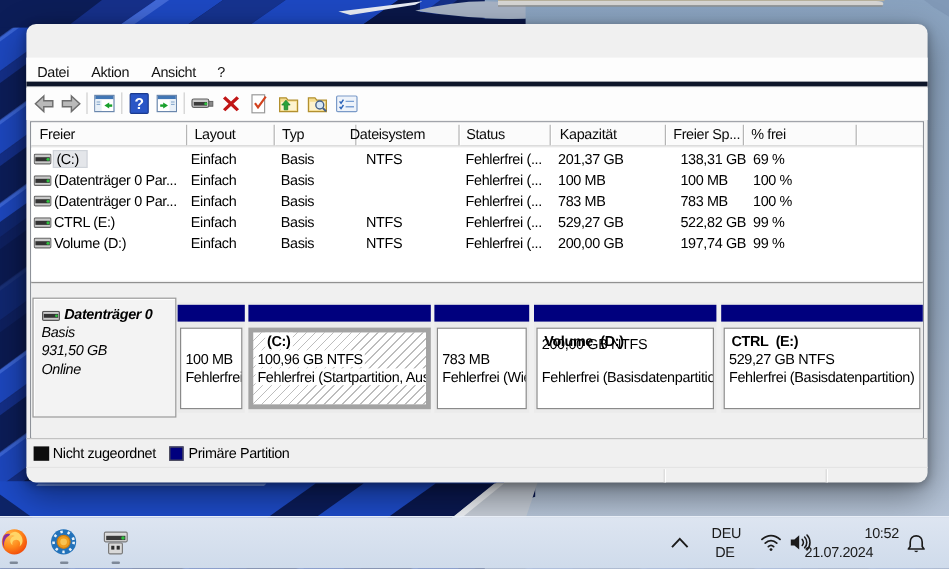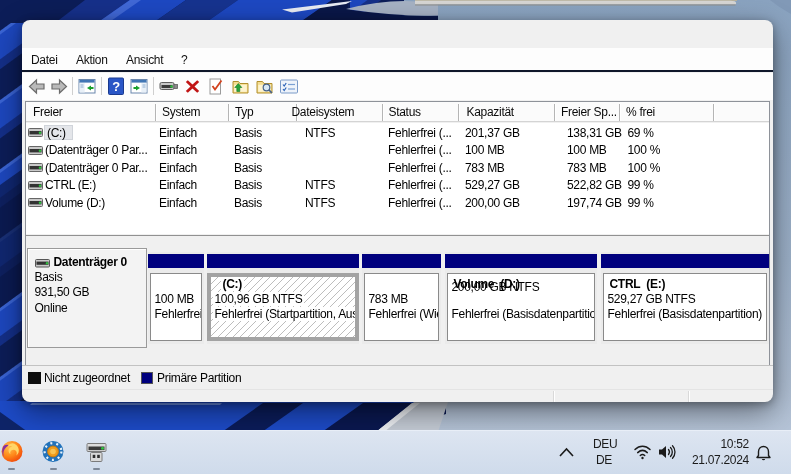--- a/index.html
+++ b/index.html
@@ -7,34 +7,34 @@
   body { position:relative; background:#0b1a4e; }
   .abs { position:absolute; }
   #win {
     position:absolute; left:22px; top:20px; width:751px; height:382px;
     background:#f0f0f0; border-radius:8px;
     box-shadow:0 10px 30px rgba(0,0,0,0.45), 0 2px 8px rgba(0,0,0,0.3);
     font-size:12px; letter-spacing:-0.3px; color:#000;
   }
   #titlebar { position:absolute; left:0; top:0; width:100%; height:28px; background:#f1f1f1; border-radius:8px 8px 0 0; }
   #title-txt { position:absolute; left:29px; top:8px; color:#2f2f2f; font-size:12px; }
-  #menubar { position:absolute; left:0; top:28px; width:100%; height:24px; background:#fdfdfd; border-bottom:2px solid #0f172a; }
+  #menubar { position:absolute; left:0; top:28px; width:100%; height:24px; background:#fdfdfd; border-bottom:4px solid #0f172a; }
   .mi { position:absolute; top:5px; font-size:12px; color:#111; }
   #toolbar { position:absolute; left:0; top:53px; width:100%; height:27px; background:#fdfdfd; }
   .tsep { position:absolute; top:4px; width:1px; height:18px; background:#cfcfcf; }
   .tico { position:absolute; top:4px; }
   #frame { position:absolute; left:2.5px; top:80.5px; width:745px; height:264px; border:1px solid #8e9299; background:#f0f0f0; }
   #lvhead { position:absolute; left:0; top:0; width:100%; height:20.5px; background:#fbfbfb; border-bottom:1px solid #d4d4d4; }
   .hsep { position:absolute; top:2px; width:1px; height:17px; background:#b5b5b5; box-shadow:1px 0 0 #fff; }
   .hlbl { position:absolute; top:3px; color:#0a0a0a; }
   #lvbody { position:absolute; left:0; top:21.5px; width:100%; height:111px; background:#fff; }
   .row { position:absolute; left:0; width:100%; height:17px; }
   .cell { position:absolute; top:1px; white-space:nowrap; }
   #diskpane { position:absolute; left:0; top:133.5px; width:100%; height:130.5px; background:#f0f0f0; border-top:1px solid #919191; }
-  #diskbox { position:absolute; left:1.5px; top:12px; width:119.5px; height:100px; background:#f3f3f3; border:1px solid #9a9a9a; box-shadow:1px 1px 0 #fff inset; }
+  #diskbox { position:absolute; left:1.5px; top:12px; width:119.5px; height:100px; background:#f3f3f3; border:1px solid #9a9a9a; box-shadow:1px 1px 0 #fff inset;font-style:italic; }
   .part { position:absolute; top:15.5px; height:92.5px; background:#ebebeb; }
   .pbar { position:absolute; left:0; top:2.5px; width:100%; height:13.5px; background:#00007e; }
   .pbody { position:absolute; left:2px; right:2px; top:21px; bottom:3.5px; background:#fff; border:1px solid #8a8a8a; overflow:hidden; }
   .pbody.sel { left:0; right:0; border:4px solid #a3a3a3;
      background:repeating-linear-gradient(135deg,#fff 0 4.4px,#bdbdbd 4.4px 5.3px); }
   .pl { position:absolute; white-space:nowrap; }
   #legend { position:absolute; left:0; top:345px; width:100%; height:23.5px; border-top:1px solid #c2c2c2; }
   .lsq { position:absolute; top:5.5px; width:12.5px; height:12.5px; }
   #statusbar { position:absolute; left:0; top:368.5px; width:100%; height:13.5px; border-top:1px solid #e4e4e4; }
   .ssep { position:absolute; top:1.5px; width:1px; height:11px; background:#d9d9d9; box-shadow:1px 0 0 #fff; }
@@ -158,21 +158,21 @@
       <path d="M4,7.5 L5.2,9 L7.2,6" fill="none" stroke="#2a62b8" stroke-width="1.2"></path>
       <line x1="9" y1="7.5" x2="16" y2="7.5" stroke="#7aa0d4" stroke-width="1.2"></line>
       <path d="M4,12 L5.2,13.5 L7.2,10.5" fill="none" stroke="#2a62b8" stroke-width="1.2"></path>
       <line x1="9" y1="12" x2="16" y2="12" stroke="#7aa0d4" stroke-width="1.2"></line>
     </svg>
   </div>
   <div id="frame">
     <div id="lvhead">
       <span class="hlbl" style="left:7.5px">Freier</span>
       <div class="hsep" style="left:129px"></div>
-        <span class="hlbl" style="left:136.5px">System</span>
+        <span class="hlbl" style="left:136.5px">Layout</span>
       <div class="hsep" style="left:202.5px"></div>
         <span class="hlbl" style="left:209.5px">Typ</span>
       <div class="hsep" style="left:270.5px"></div>
         <span class="hlbl" style="left:266px">Dateisystem</span>
       <div class="hsep" style="left:356.5px"></div>
         <span class="hlbl" style="left:363px">Status</span>
       <div class="hsep" style="left:432px"></div>
         <span class="hlbl" style="left:441px">Kapazität</span>
       <div class="hsep" style="left:528.5px"></div>
         <span class="hlbl" style="left:535.5px">Freier Sp...</span>
@@ -365,18 +365,18 @@
   </svg>
   <svg class="tbi" style="left:657px;top:13.5px" width="19" height="16" viewBox="0 0 19 16">
     <path d="M2,5.5 L5,5.5 L9,2 L9,14 L5,10.5 L2,10.5 Z" fill="#1b1b1b"></path>
     <g fill="none" stroke="#1b1b1b" stroke-width="1.3" stroke-linecap="round">
       <path d="M11.5,5.5 A4,4 0 0 1 11.5,10.5"></path>
       <path d="M13.5,3.5 A6.5,6.5 0 0 1 13.5,12.5"></path>
       <path d="M15.5,1.8 A9,9 0 0 1 15.5,14.2"></path>
     </g>
   </svg>
   <div class="trtxt" style="left:649px;top:6.5px;width:100px;text-align:right">10:52</div>
-  <div class="trtxt" style="left:649px;top:22px;width:100px;text-align:right">21.07.2024</div>
+  <div class="trtxt" style="left:649px;top:22px;width:100px;text-align:center">21.07.2024</div>
   <svg class="tbi" style="left:755px;top:14.5px" width="17" height="17" viewBox="0 0 17 17">
     <path d="M8.5,1.5 C5.5,1.5 3.5,3.8 3.5,6.8 L3.5,10.5 L2,12.5 L15,12.5 L13.5,10.5 L13.5,6.8 C13.5,3.8 11.5,1.5 8.5,1.5 Z" fill="none" stroke="#1b1b1b" stroke-width="1.4" stroke-linejoin="round"></path>
     <path d="M6.8,14 A1.8,1.8 0 0 0 10.2,14 Z" fill="#1b1b1b"></path>
   </svg>
 </div>
 
 </body></html>

